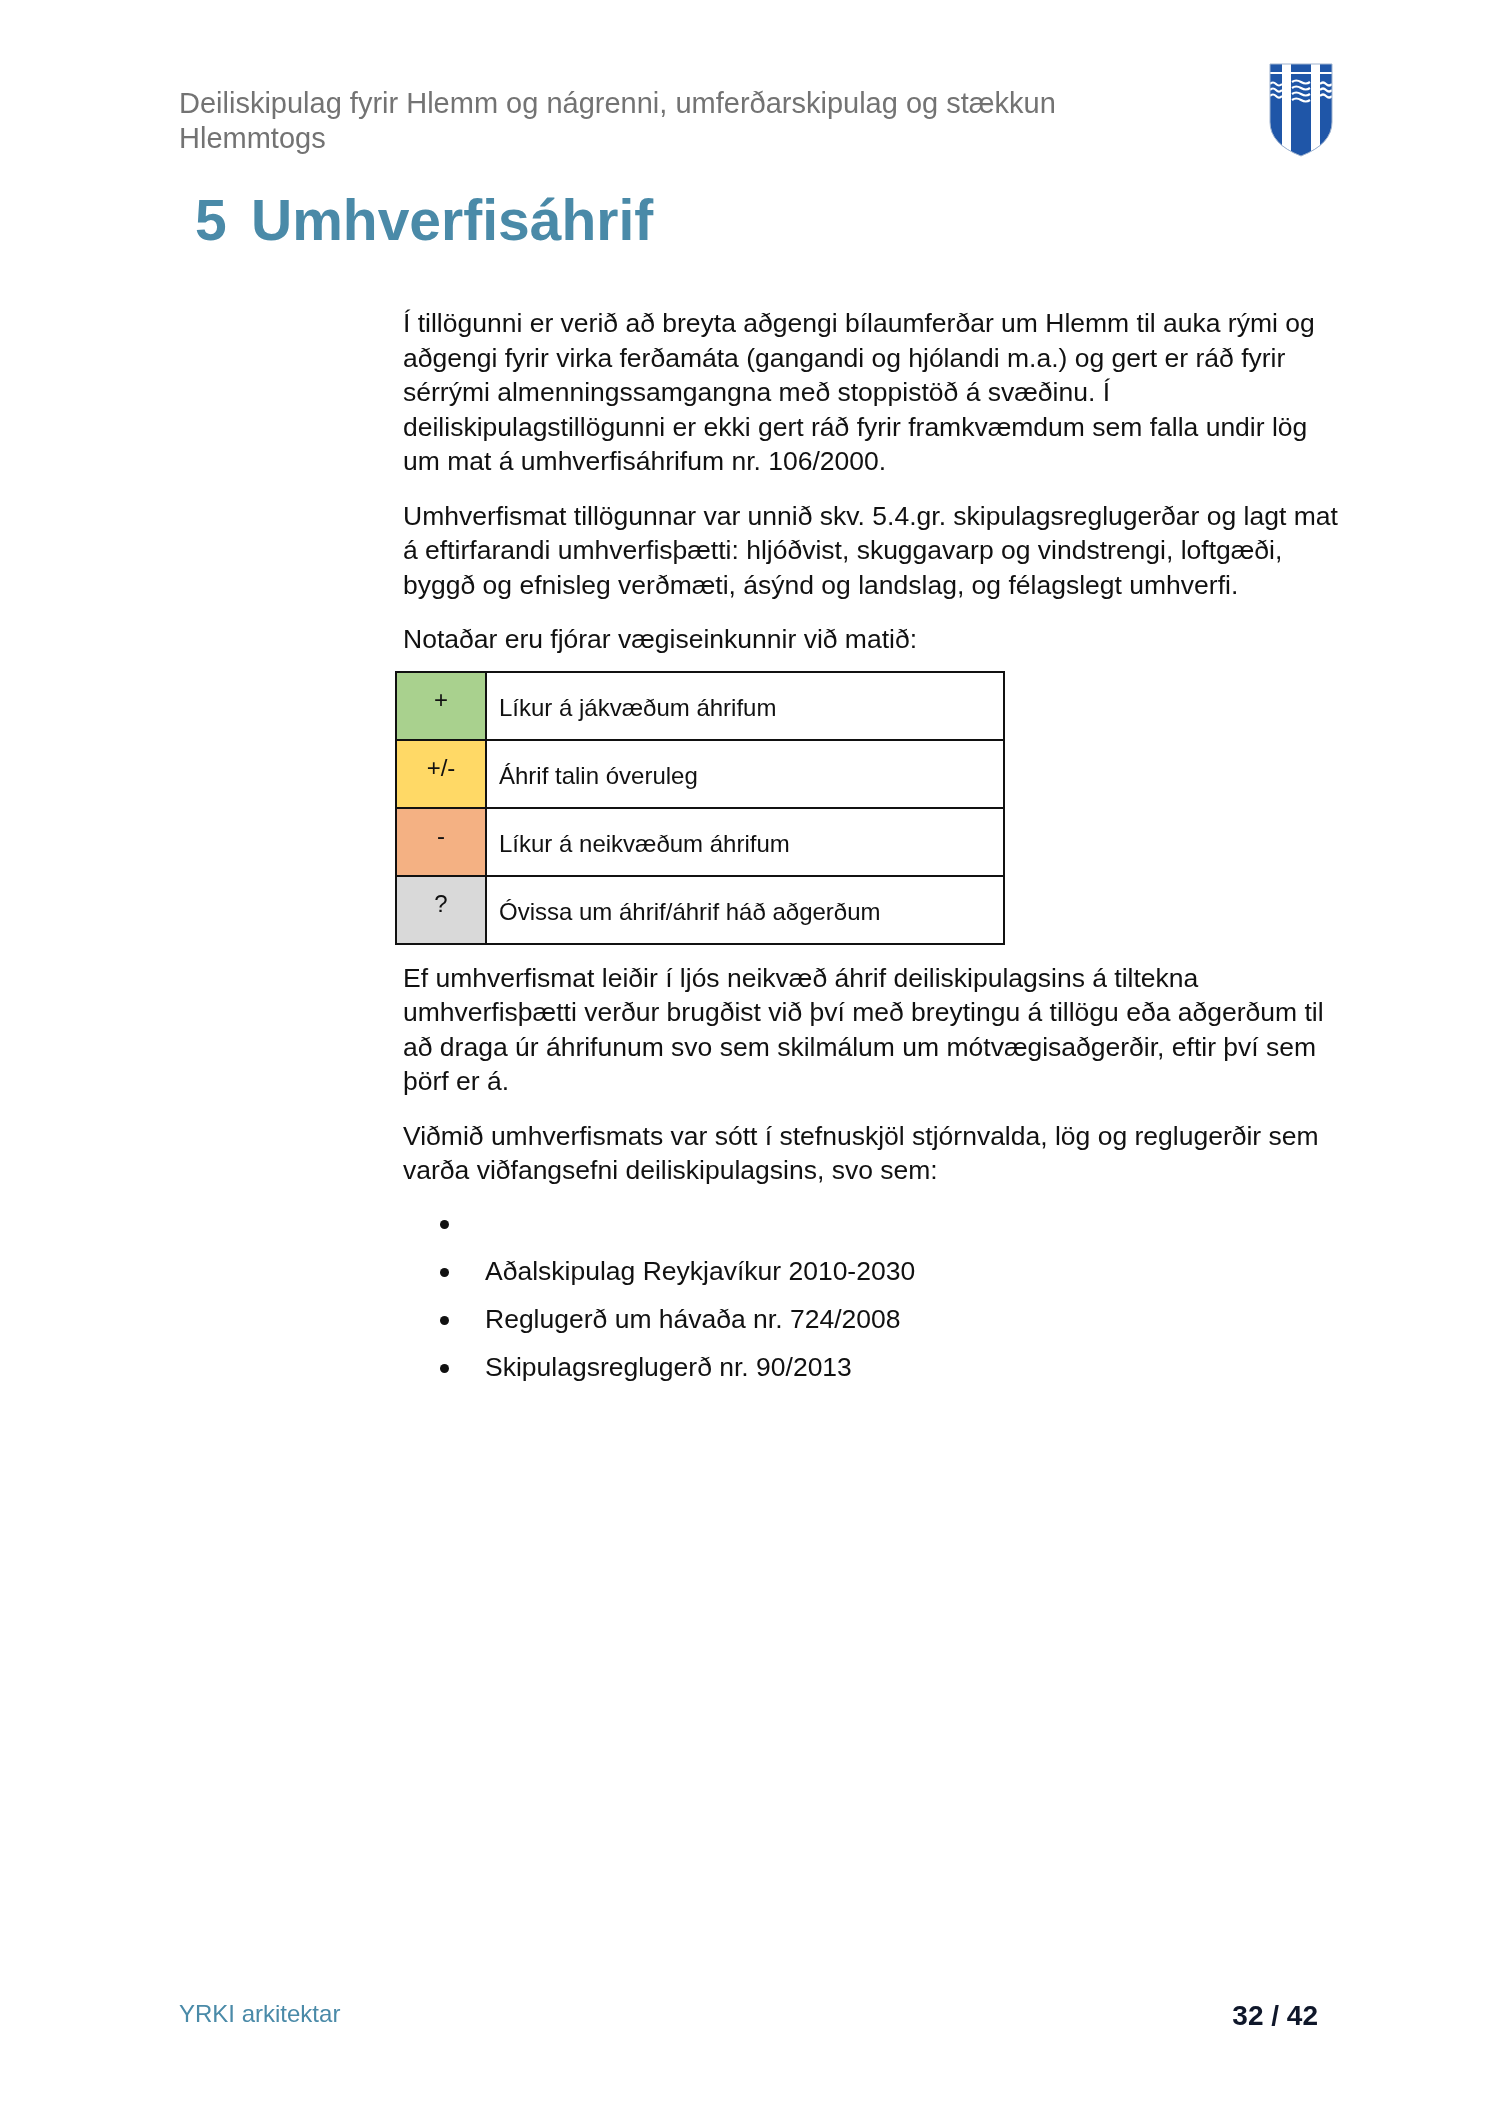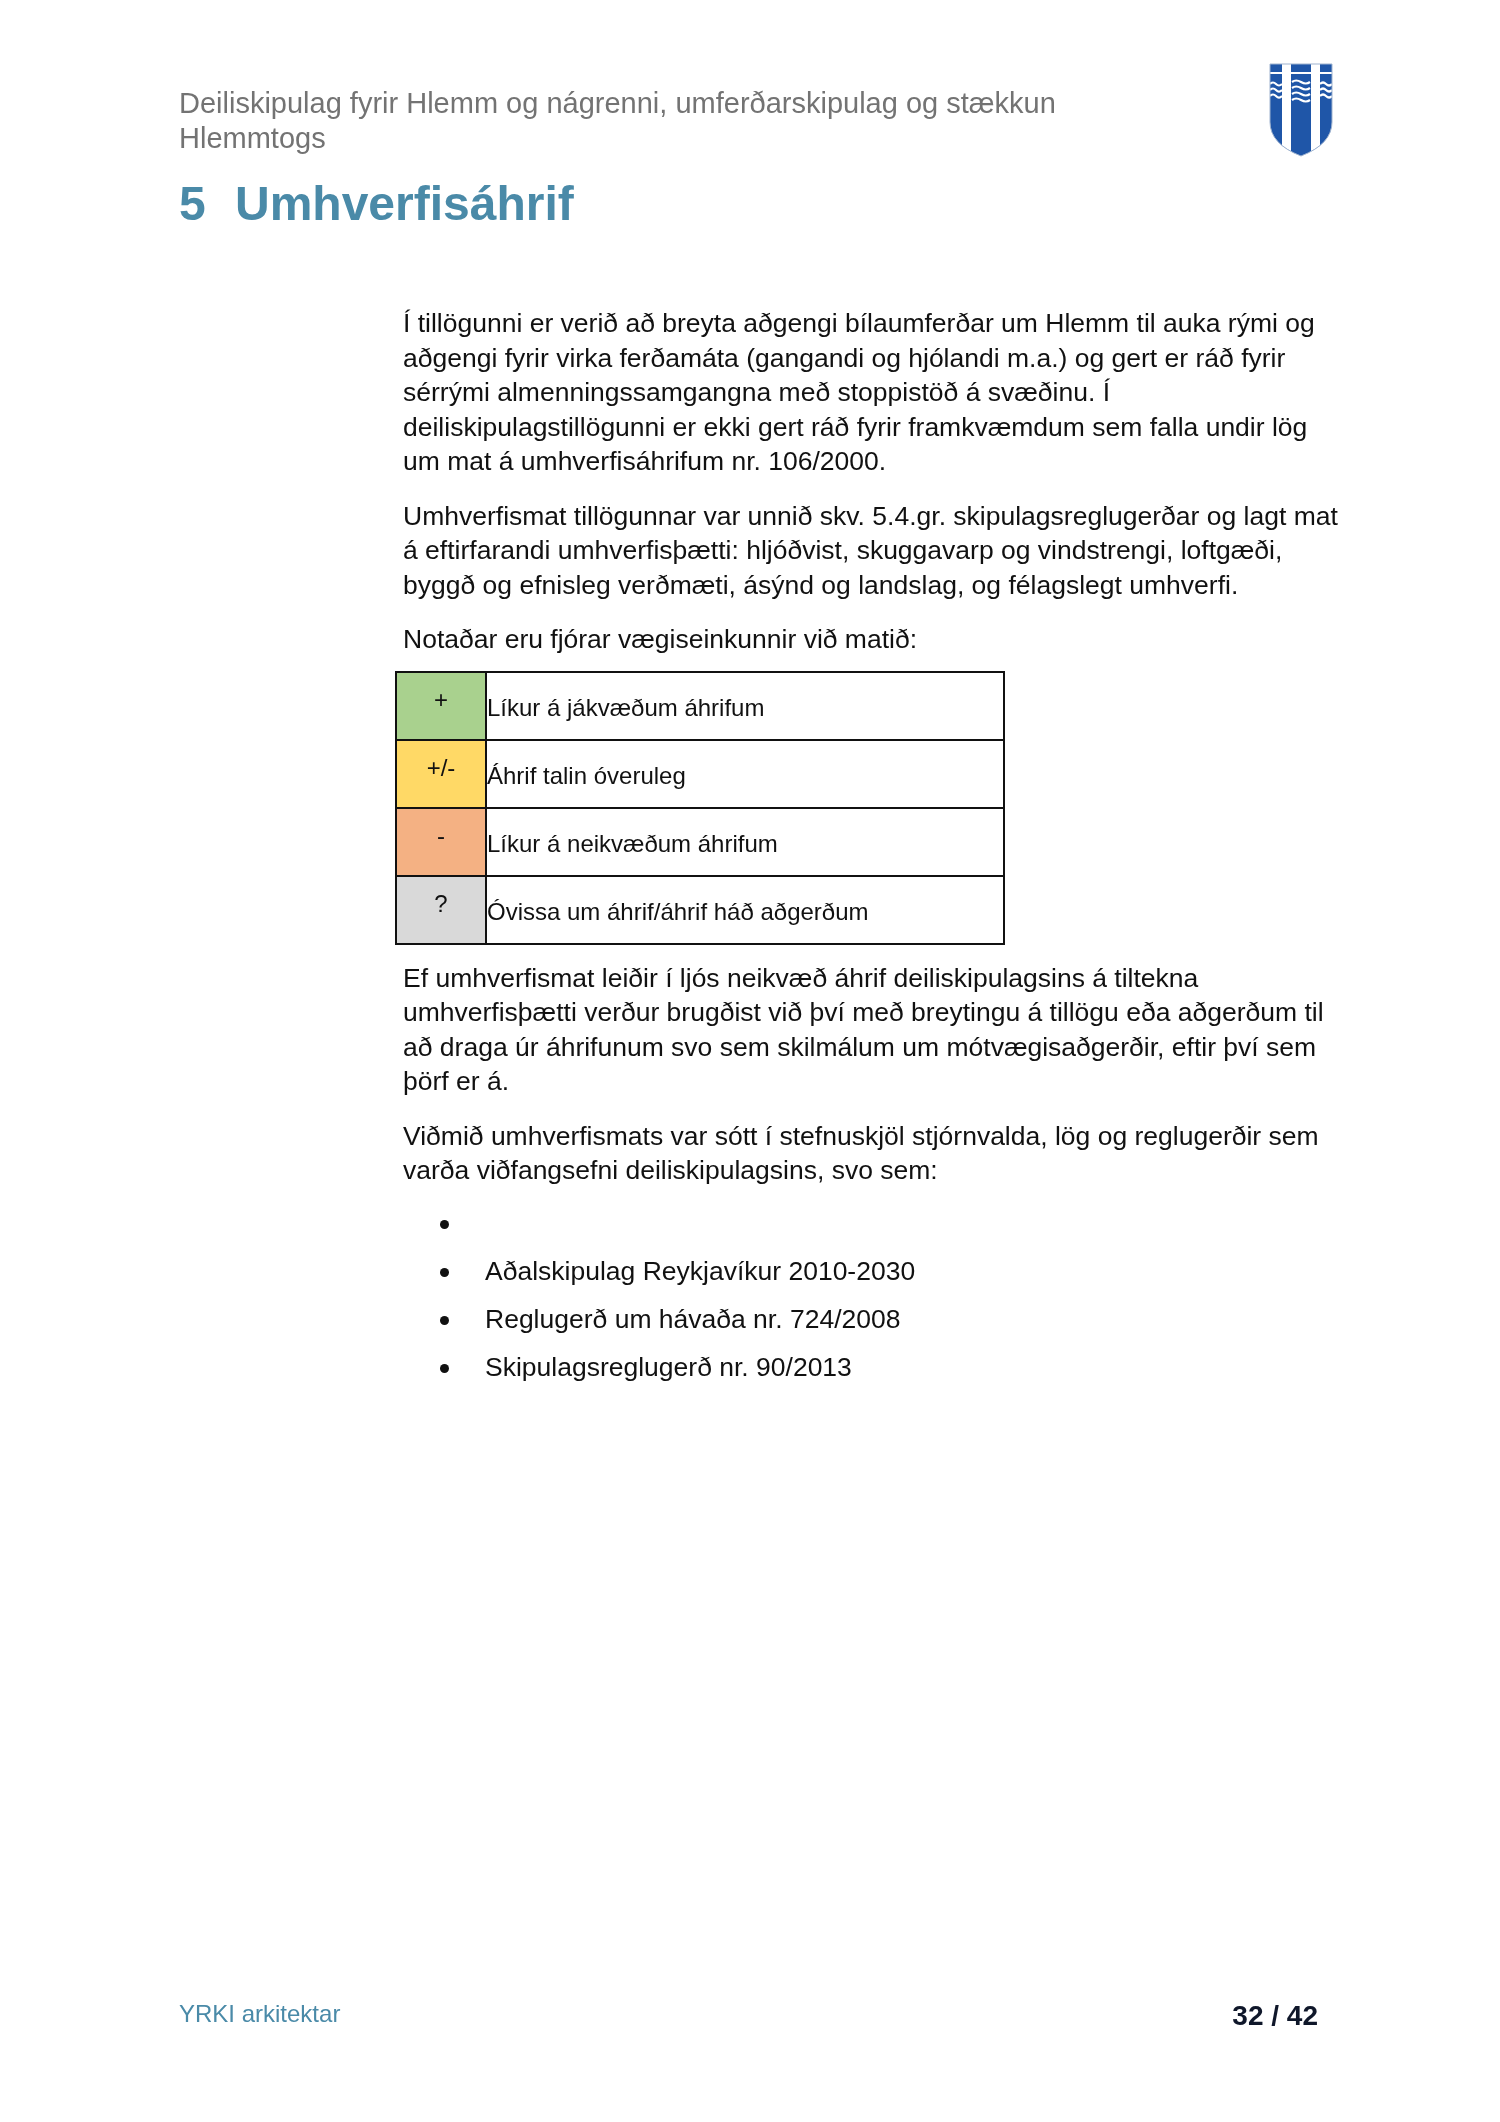--- a/index.html
+++ b/index.html
@@ -30,22 +30,22 @@
       position: absolute;
       left: 1268px;
       top: 62px;
       width: 66px;
       height: 96px;
     }
     .chapter-heading {
       position: absolute;
       left: 179px;
       top: 176px;
-      margin: 0;
-      font-size: 48px;
+      margin: 16px;
+      font-size: 57px;
       line-height: 56px;
       font-weight: bold;
       color: #4a8aa8;
       white-space: nowrap;
     }
     .chapter-heading .num {
       display: inline-block;
       width: 56px;
     }
     .content {
@@ -71,21 +71,21 @@
       padding: 0;
       vertical-align: middle;
     }
     .legend-table td.sym {
       width: 88px;
       text-align: center;
       font-size: 24px;
       padding-bottom: 10px;
     }
     .legend-table td.desc {
-      padding-left: 0;
+      padding-left: 12px;
       padding-top: 6px;
       margin-left: 24px;
     }
     .bullets {
       list-style: none;
       margin: 0;
       padding: 0;
     }
     .bullets li {
       position: relative;

